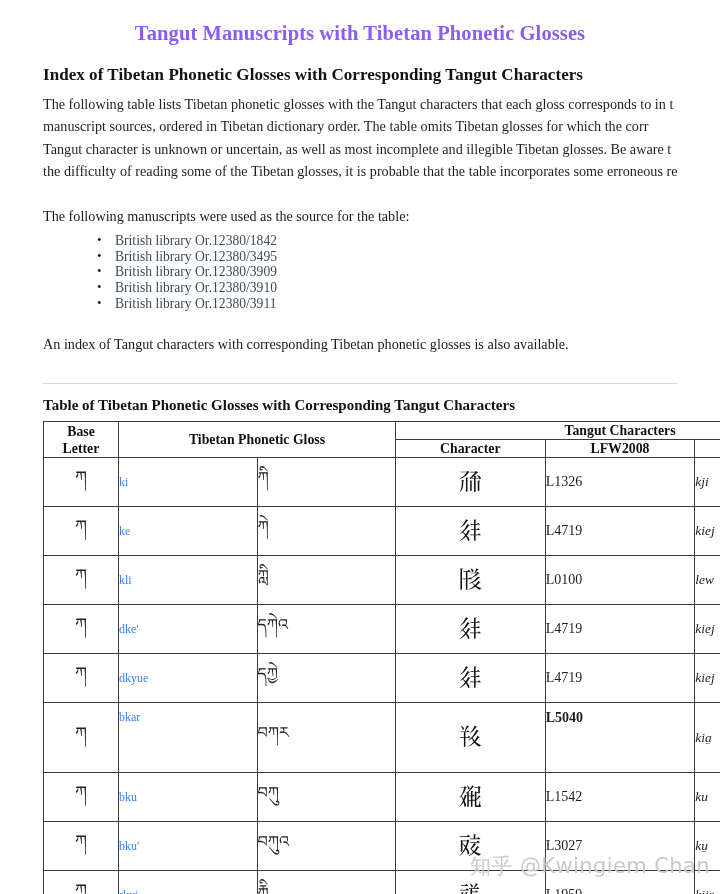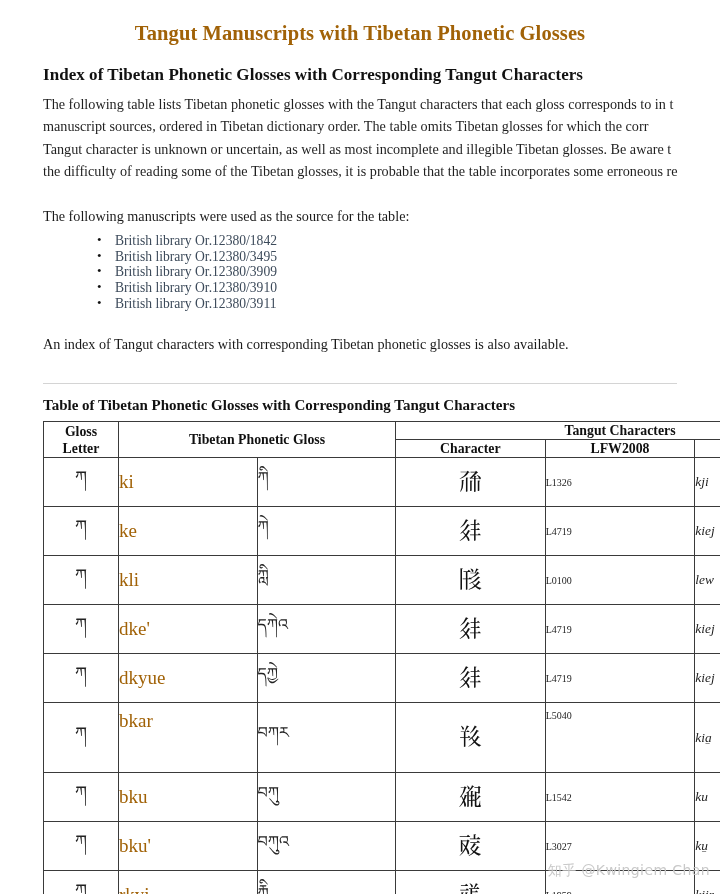--- a/index.html
+++ b/index.html
@@ -33,21 +33,21 @@
     width: 860px;   
   }
 
   h1.doc-title {
     font-size: 20.5px;
     font-weight: bold;
     text-align: center;
     margin: 22px 0 8px 0;
     letter-spacing: 0.1px;
     width: 634px;
-    color: #a16207;
+    color: #8b5cf6;
   }
 
   h2.section-title {
     font-size: 17px;
     font-weight: bold;
     margin: 20px 0 8px 0;
     color: #111;
     letter-spacing: 0.05px;
   }
 
@@ -147,64 +147,64 @@
   td.base-letter {
     width: 74px;
     text-align: center;
     font-size: 17px;
     font-family: "DejaVu Sans", "Liberation Sans", sans-serif;
     color: #222;
   }
   td.gloss-latin {
     width: 156px;
     padding-left: 12px;
-    font-size: 19px;
-    color: #a16207;
+    font-size: 12px;
+    color: #3b82f6;
   }
   td.gloss-tibetan {
     width: 120px;
     text-align: left;
     padding-left: 8px;
     font-size: 16px;
     font-family: "DejaVu Sans", "Liberation Sans", sans-serif;
     color: #222;
   }
   td.tangut-char {
     width: 115px;
     text-align: center;
     font-size: 24px;
     font-family: "DejaVu Sans", "Liberation Sans", sans-serif;
     color: #111;
     line-height: 1.05;
   }
   td.lfw {
     width: 126px;
     padding-left: 12px;
-    font-size: 10px;
+    font-size: 14px;
     color: #1d1d1d;
   }
   td.reading {
     width: 211px;
     padding-left: 12px;
     font-style: italic;
     font-size: 13.4px;
     color: #1d1d1d;
   }
 
   tbody tr { height: 48px; }
   tbody tr.tall { height: 70px; }
   tbody tr.tall td.gloss-latin { vertical-align: top; padding-top: 7px; margin-top: 22px; }
-  tbody tr.tall td.lfw { vertical-align: top; padding-top: 7px; }
+  tbody tr.tall td.lfw { vertical-align: top; padding-top: 7px; font-weight: bold; }
 
   
   .watermark {
     position: absolute;
     right: 10px;
     bottom: 14px;
-    font-size: 14px;
+    font-size: 21px;
     color: #c9c9c9;
     font-family: "DejaVu Sans", "Liberation Sans", sans-serif;
     letter-spacing: 0.4px;
     white-space: nowrap;
     pointer-events: none;
   }
 </style>
 </head>
 <body>
 
@@ -235,21 +235,21 @@
     <p class="closing">An index of Tangut characters with corresponding Tibetan phonetic glosses is also available.</p>
 
     <hr class="divider">
 
     <h3 class="table-caption">Table of Tibetan Phonetic Glosses with Corresponding Tangut Characters</h3>
 
     <table class="gloss-table">
       <thead>
         <tr>
           <th class="base-letter-head" rowspan="2">
-            <div>Gloss</div>
+            <div>Base</div>
             <div>Letter</div>
           </th>
           <th class="gloss-head" colspan="2" rowspan="2">Tibetan Phonetic Gloss</th>
           <th class="tangut-group" colspan="3">Tangut Characters</th>
         </tr>
         <tr>
           <th class="char-head">Character</th>
           <th class="lfw-head">LFW2008</th>
           <th class="reading-head">Rea</th>
         </tr>

